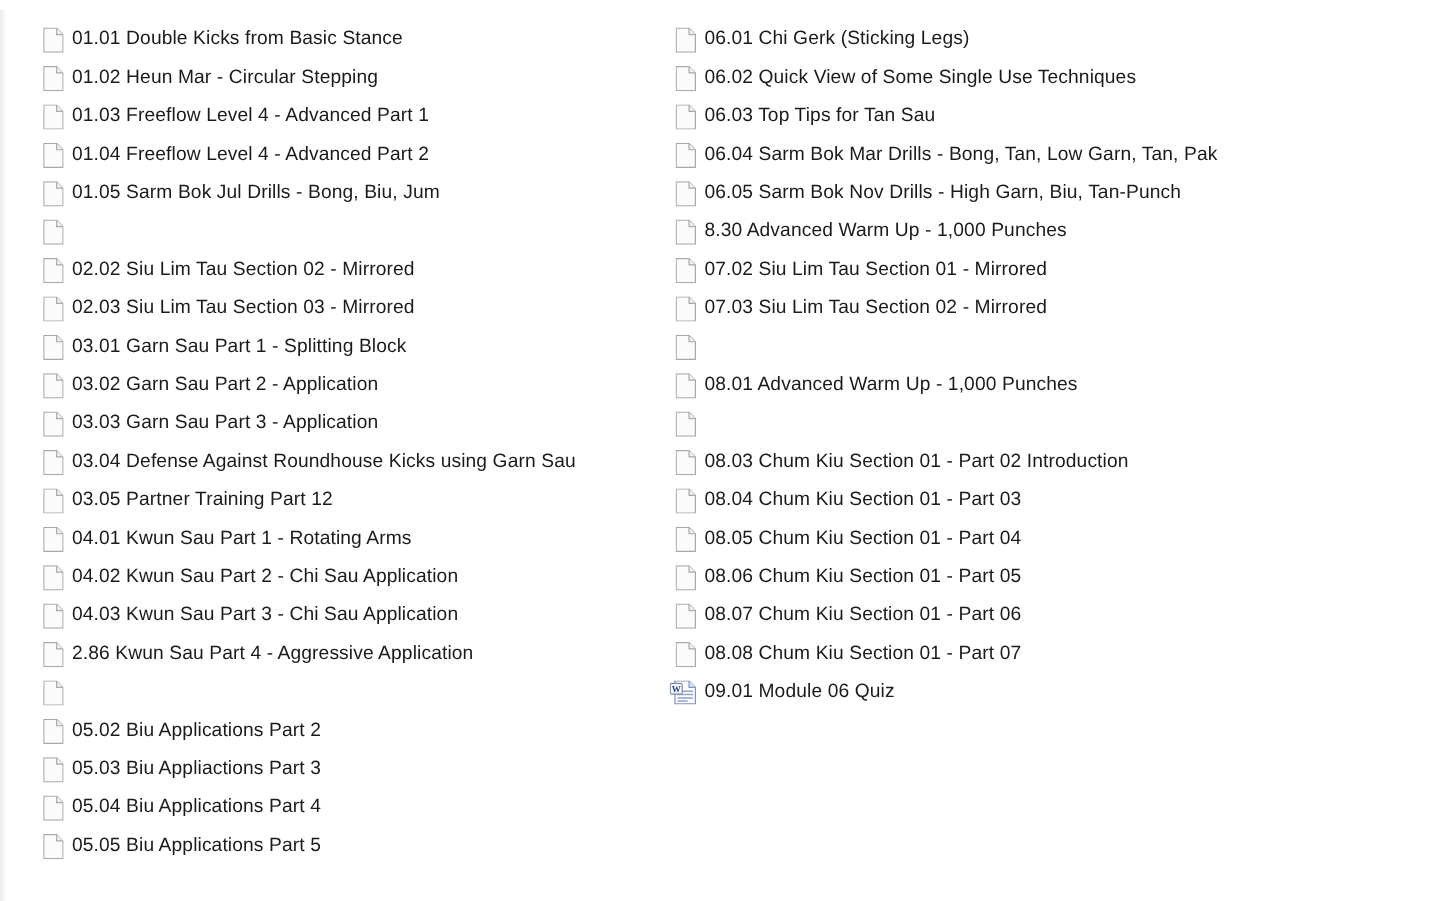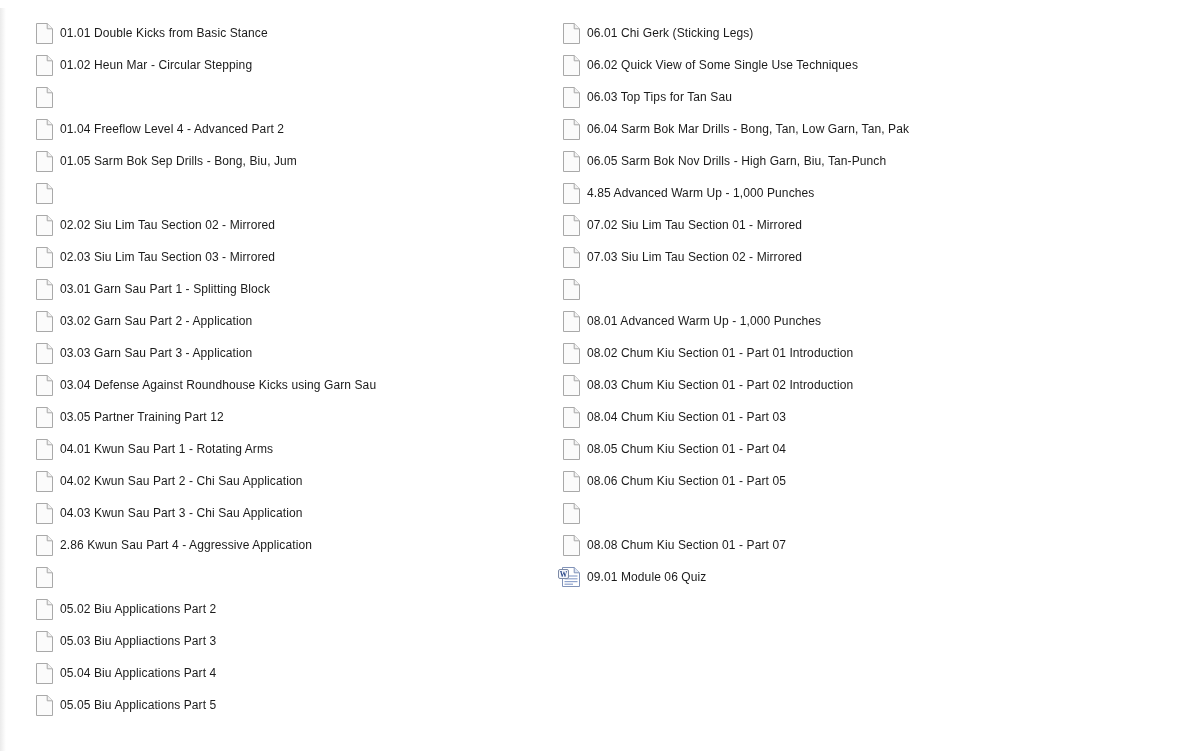--- a/index.html
+++ b/index.html
@@ -43,21 +43,21 @@
     width: 17px;
     flex: 0 0 auto;
   }
   .icon svg { display: block; }
   .icon.word {
     width: 22px;
     margin-left: -5px;
   }
   .label {
     margin-left: 7px;
-    font-size: 12px;
+    font-size: 16px;
     color: #1b1b1b;
     letter-spacing: 0.1px;
   }
 </style>
 </head>
 <body>
 
 <div class="left-edge"></div>
 
 <div>
@@ -82,40 +82,41 @@
     <span class="label">01.02 Heun Mar - Circular Stepping</span>
   </li>
 
   <li class="file-item">
     <span class="icon">
   <svg width="17" height="21" viewBox="0 0 17 21" xmlns="http://www.w3.org/2000/svg">
     <path d="M0.5 0.5 H11.2 L16.5 5.8 V20.5 H0.5 Z" fill="#fbfbfb" stroke="#a9a9a9" stroke-width="1"></path>
     <path d="M11.2 0.5 V5.8 H16.5" fill="#f1f1f1" stroke="#a9a9a9" stroke-width="1"></path>
   </svg>
 </span>
+    <span class="label">01.03 Freeflow Level 4 - Advanced Part 1</span>
   </li>
 
   <li class="file-item">
     <span class="icon">
   <svg width="17" height="21" viewBox="0 0 17 21" xmlns="http://www.w3.org/2000/svg">
     <path d="M0.5 0.5 H11.2 L16.5 5.8 V20.5 H0.5 Z" fill="#fbfbfb" stroke="#a9a9a9" stroke-width="1"></path>
     <path d="M11.2 0.5 V5.8 H16.5" fill="#f1f1f1" stroke="#a9a9a9" stroke-width="1"></path>
   </svg>
 </span>
     <span class="label">01.04 Freeflow Level 4 - Advanced Part 2</span>
   </li>
 
   <li class="file-item">
     <span class="icon">
   <svg width="17" height="21" viewBox="0 0 17 21" xmlns="http://www.w3.org/2000/svg">
     <path d="M0.5 0.5 H11.2 L16.5 5.8 V20.5 H0.5 Z" fill="#fbfbfb" stroke="#a9a9a9" stroke-width="1"></path>
     <path d="M11.2 0.5 V5.8 H16.5" fill="#f1f1f1" stroke="#a9a9a9" stroke-width="1"></path>
   </svg>
 </span>
-    <span class="label">01.05 Sarm Bok Sep Drills - Bong, Biu, Jum</span>
+    <span class="label">01.05 Sarm Bok Jul Drills - Bong, Biu, Jum</span>
   </li>
 
   <li class="file-item">
     <span class="icon">
   <svg width="17" height="21" viewBox="0 0 17 21" xmlns="http://www.w3.org/2000/svg">
     <path d="M0.5 0.5 H11.2 L16.5 5.8 V20.5 H0.5 Z" fill="#fbfbfb" stroke="#a9a9a9" stroke-width="1"></path>
     <path d="M11.2 0.5 V5.8 H16.5" fill="#f1f1f1" stroke="#a9a9a9" stroke-width="1"></path>
   </svg>
 </span>
   </li>
@@ -330,21 +331,21 @@
     <span class="label">06.05 Sarm Bok Nov Drills - High Garn, Biu, Tan-Punch</span>
   </li>
 
   <li class="file-item">
     <span class="icon">
   <svg width="17" height="21" viewBox="0 0 17 21" xmlns="http://www.w3.org/2000/svg">
     <path d="M0.5 0.5 H11.2 L16.5 5.8 V20.5 H0.5 Z" fill="#fbfbfb" stroke="#a9a9a9" stroke-width="1"></path>
     <path d="M11.2 0.5 V5.8 H16.5" fill="#f1f1f1" stroke="#a9a9a9" stroke-width="1"></path>
   </svg>
 </span>
-    <span class="label">4.85 Advanced Warm Up - 1,000 Punches</span>
+    <span class="label">8.30 Advanced Warm Up - 1,000 Punches</span>
   </li>
 
   <li class="file-item">
     <span class="icon">
   <svg width="17" height="21" viewBox="0 0 17 21" xmlns="http://www.w3.org/2000/svg">
     <path d="M0.5 0.5 H11.2 L16.5 5.8 V20.5 H0.5 Z" fill="#fbfbfb" stroke="#a9a9a9" stroke-width="1"></path>
     <path d="M11.2 0.5 V5.8 H16.5" fill="#f1f1f1" stroke="#a9a9a9" stroke-width="1"></path>
   </svg>
 </span>
     <span class="label">07.02 Siu Lim Tau Section 01 - Mirrored</span>
@@ -379,21 +380,20 @@
     <span class="label">08.01 Advanced Warm Up - 1,000 Punches</span>
   </li>
 
   <li class="file-item">
     <span class="icon">
   <svg width="17" height="21" viewBox="0 0 17 21" xmlns="http://www.w3.org/2000/svg">
     <path d="M0.5 0.5 H11.2 L16.5 5.8 V20.5 H0.5 Z" fill="#fbfbfb" stroke="#a9a9a9" stroke-width="1"></path>
     <path d="M11.2 0.5 V5.8 H16.5" fill="#f1f1f1" stroke="#a9a9a9" stroke-width="1"></path>
   </svg>
 </span>
-    <span class="label">08.02 Chum Kiu Section 01 - Part 01 Introduction</span>
   </li>
 
   <li class="file-item">
     <span class="icon">
   <svg width="17" height="21" viewBox="0 0 17 21" xmlns="http://www.w3.org/2000/svg">
     <path d="M0.5 0.5 H11.2 L16.5 5.8 V20.5 H0.5 Z" fill="#fbfbfb" stroke="#a9a9a9" stroke-width="1"></path>
     <path d="M11.2 0.5 V5.8 H16.5" fill="#f1f1f1" stroke="#a9a9a9" stroke-width="1"></path>
   </svg>
 </span>
     <span class="label">08.03 Chum Kiu Section 01 - Part 02 Introduction</span>
@@ -429,20 +429,21 @@
     <span class="label">08.06 Chum Kiu Section 01 - Part 05</span>
   </li>
 
   <li class="file-item">
     <span class="icon">
   <svg width="17" height="21" viewBox="0 0 17 21" xmlns="http://www.w3.org/2000/svg">
     <path d="M0.5 0.5 H11.2 L16.5 5.8 V20.5 H0.5 Z" fill="#fbfbfb" stroke="#a9a9a9" stroke-width="1"></path>
     <path d="M11.2 0.5 V5.8 H16.5" fill="#f1f1f1" stroke="#a9a9a9" stroke-width="1"></path>
   </svg>
 </span>
+    <span class="label">08.07 Chum Kiu Section 01 - Part 06</span>
   </li>
 
   <li class="file-item">
     <span class="icon">
   <svg width="17" height="21" viewBox="0 0 17 21" xmlns="http://www.w3.org/2000/svg">
     <path d="M0.5 0.5 H11.2 L16.5 5.8 V20.5 H0.5 Z" fill="#fbfbfb" stroke="#a9a9a9" stroke-width="1"></path>
     <path d="M11.2 0.5 V5.8 H16.5" fill="#f1f1f1" stroke="#a9a9a9" stroke-width="1"></path>
   </svg>
 </span>
     <span class="label">08.08 Chum Kiu Section 01 - Part 07</span>

